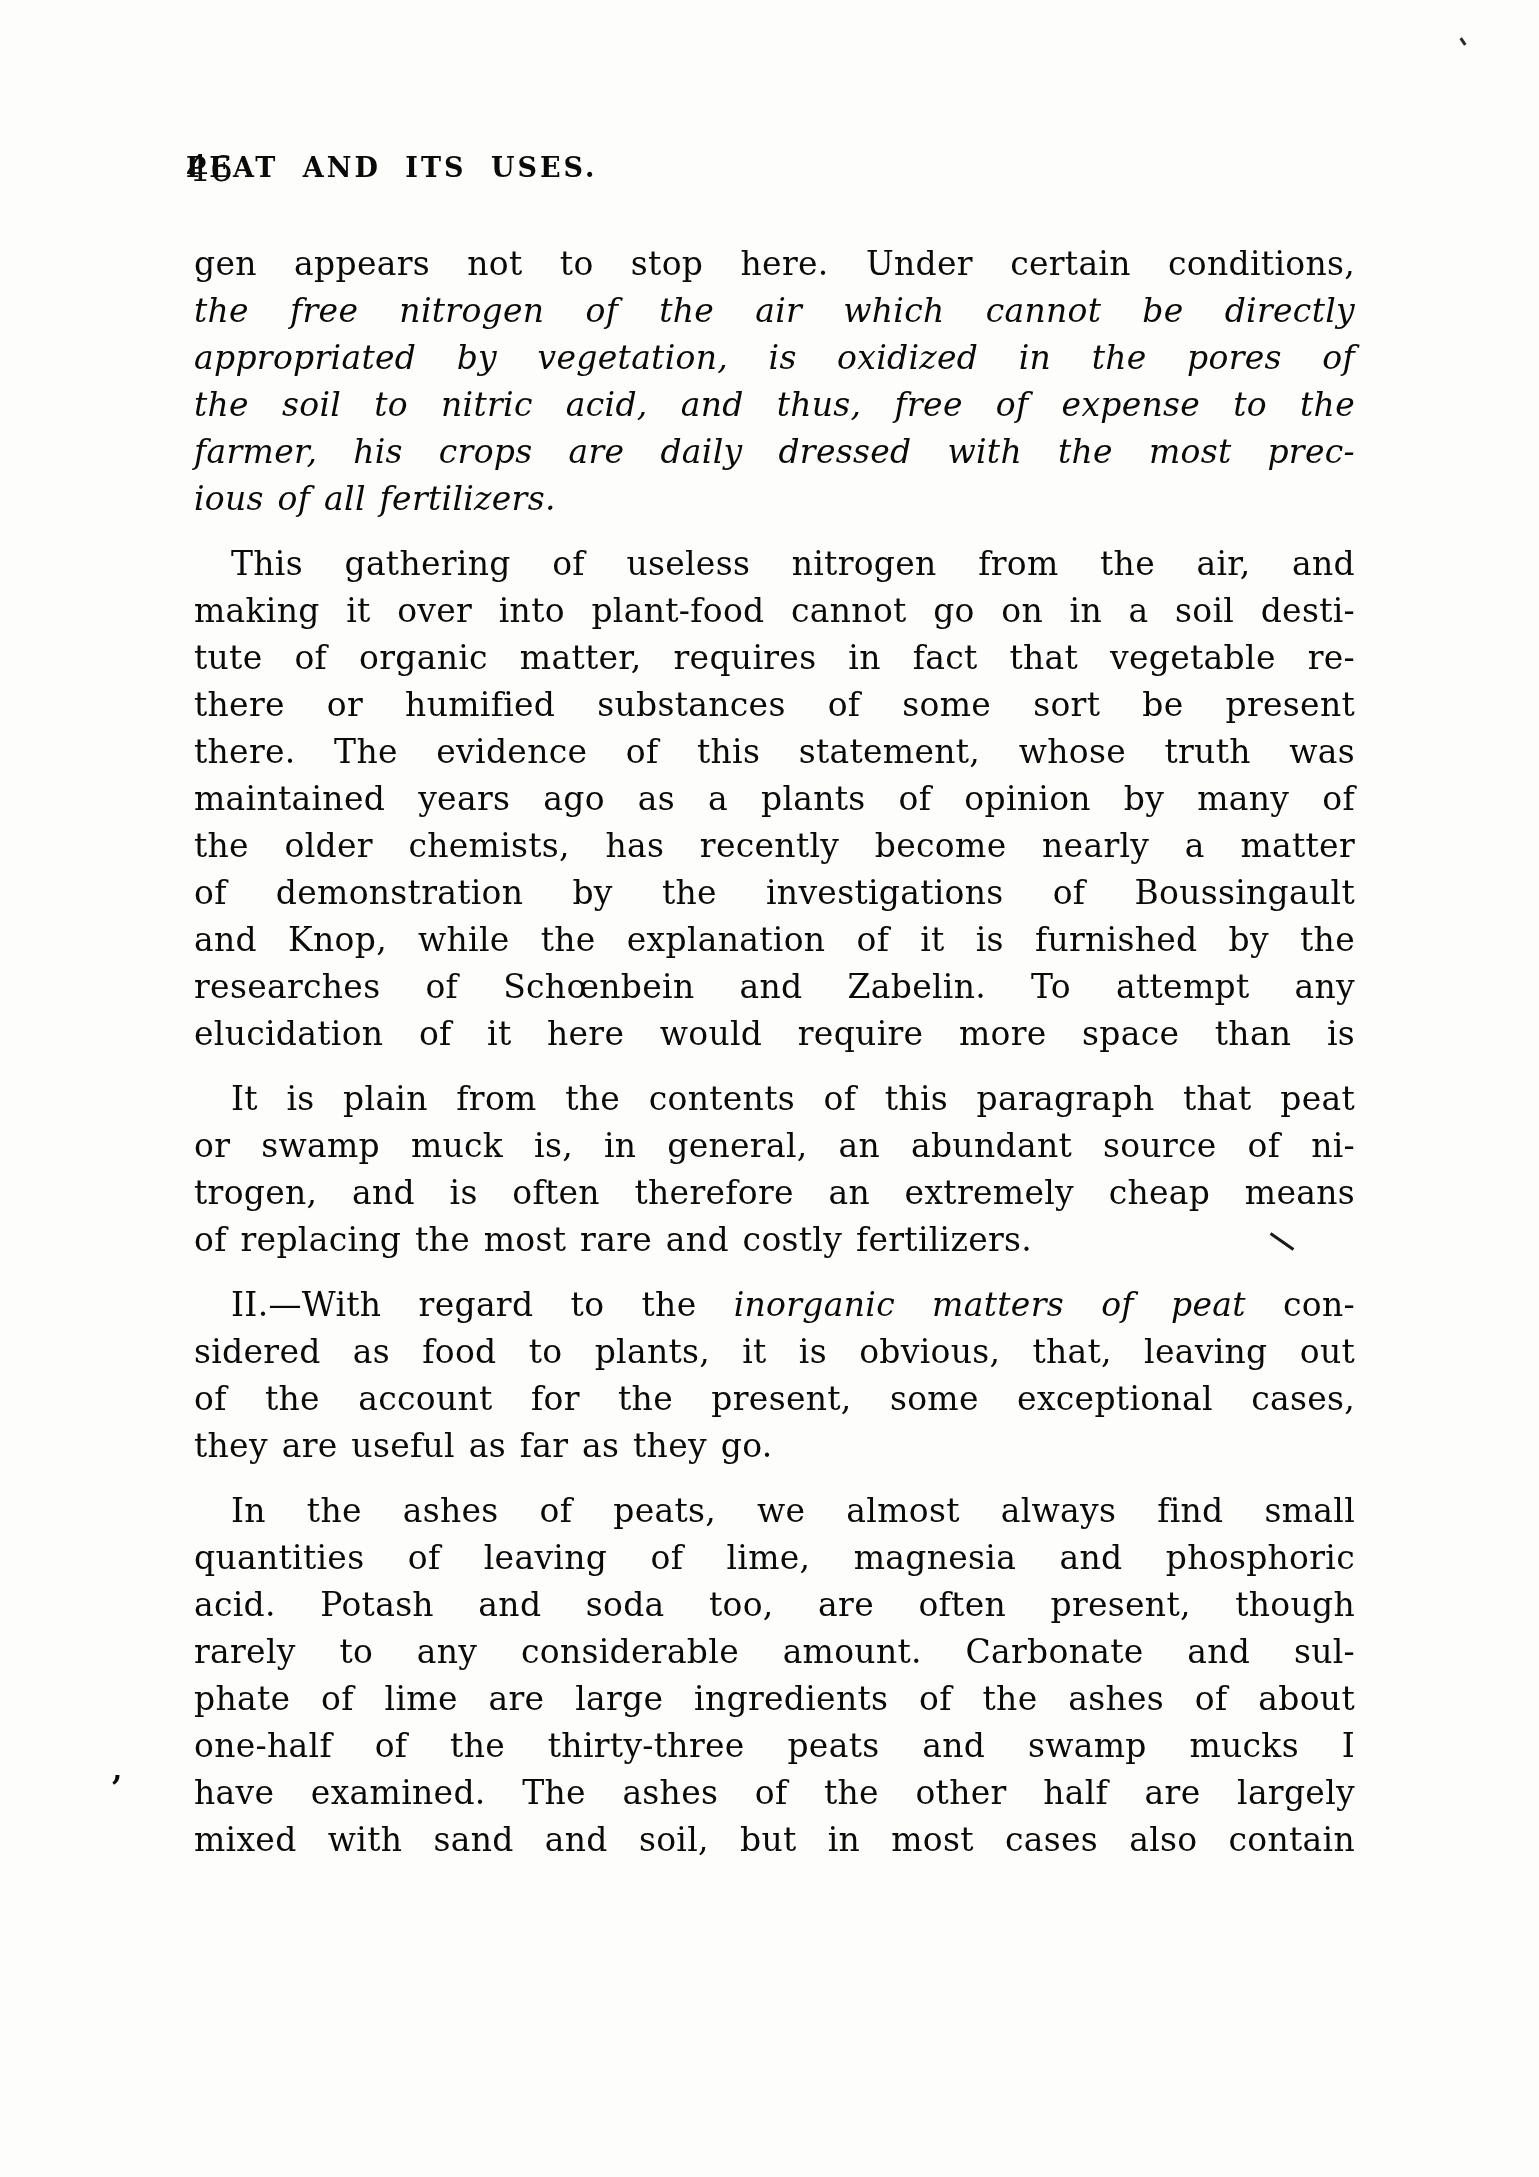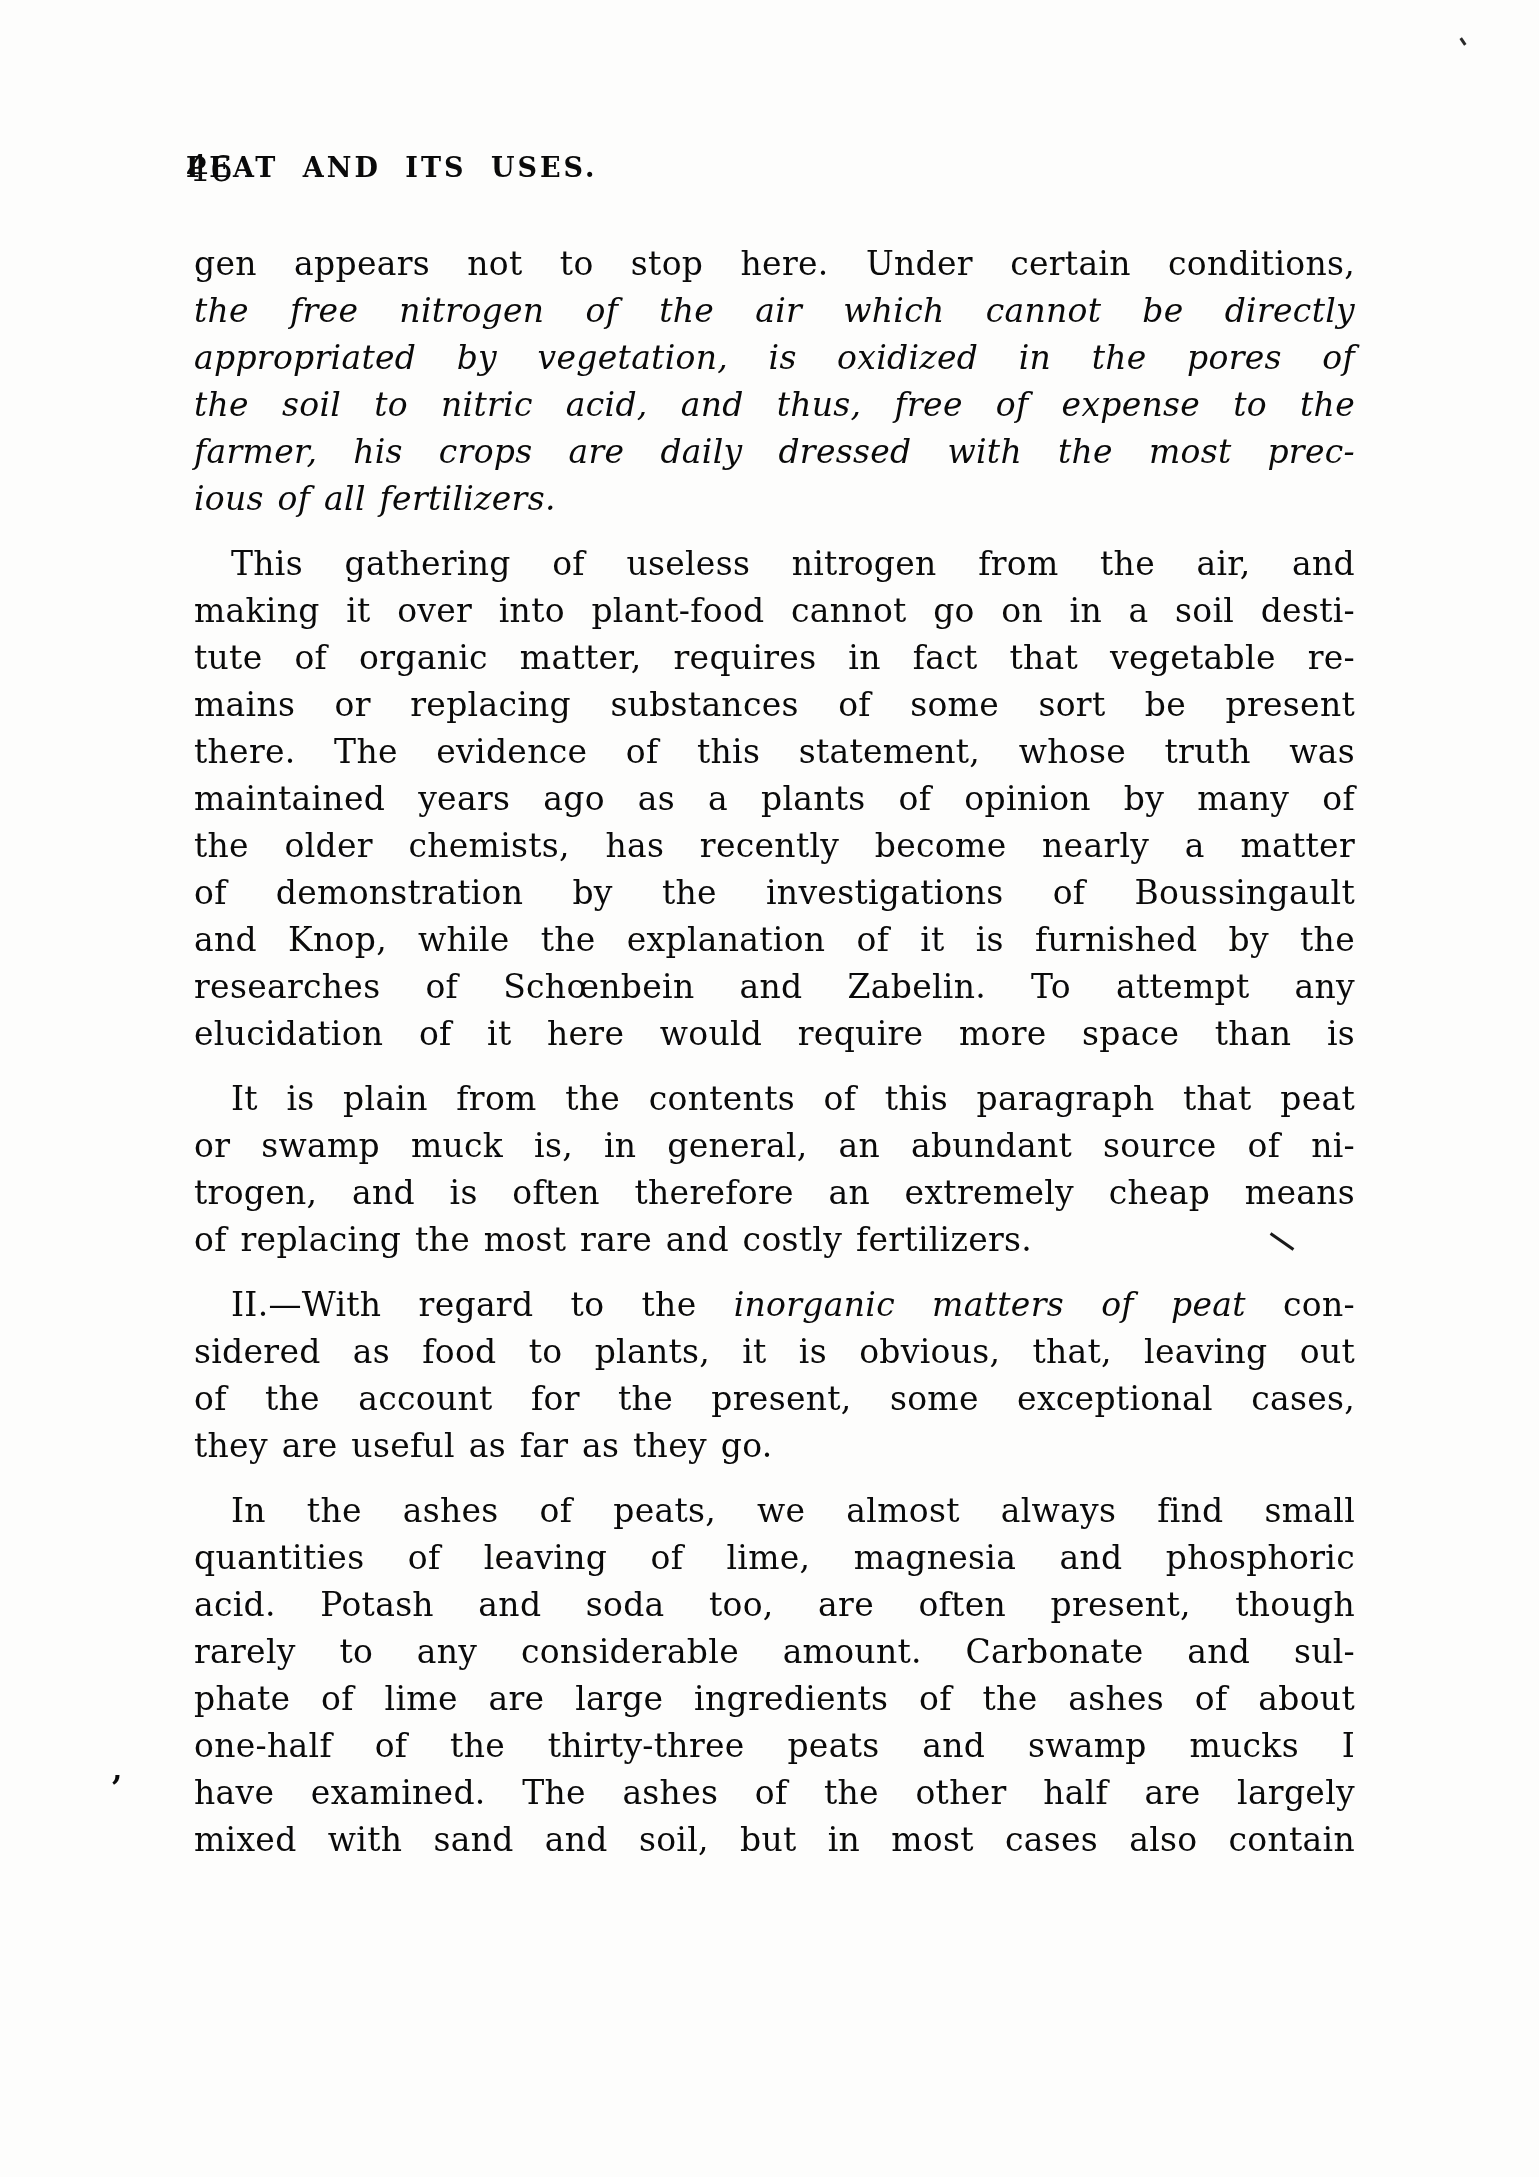--- a/index.html
+++ b/index.html
@@ -108,21 +108,21 @@
           <div class="line"><span class="it">the free nitrogen of the air which cannot be directly</span></div>
           <div class="line"><span class="it">appropriated by vegetation, is oxidized in the pores of</span></div>
           <div class="line"><span class="it">the soil to nitric acid, and thus, free of expense to the</span></div>
           <div class="line"><span class="it">farmer, his crops are daily dressed with the most prec-</span></div>
           <div class="line last"><span class="it">ious of all fertilizers.</span></div>
         </div>
         <div class="paragraph">
           <div class="line indent"><span>This gathering of useless nitrogen from the air, and</span></div>
           <div class="line"><span>making it over into plant-food cannot go on in a soil desti-</span></div>
           <div class="line"><span>tute of organic matter, requires in fact that vegetable re-</span></div>
-          <div class="line"><span>mains or replacing substances of some sort be present</span></div>
+          <div class="line"><span>there or humified substances of some sort be present</span></div>
           <div class="line"><span>there.  The evidence of this statement, whose truth was</span></div>
           <div class="line"><span>maintained years ago as a plants of opinion by many of</span></div>
           <div class="line"><span>the older chemists, has recently become nearly a matter</span></div>
           <div class="line"><span>of demonstration by the investigations of Boussingault</span></div>
           <div class="line"><span>and Knop, while the explanation of it is furnished by the</span></div>
           <div class="line"><span>researches of Schœnbein and Zabelin.  To attempt any</span></div>
           <div class="line"><span>elucidation of it here would require more space than is</span></div>
         </div>
         <div class="paragraph">
           <div class="line indent"><span>It is plain from the contents of this paragraph that peat</span></div>

